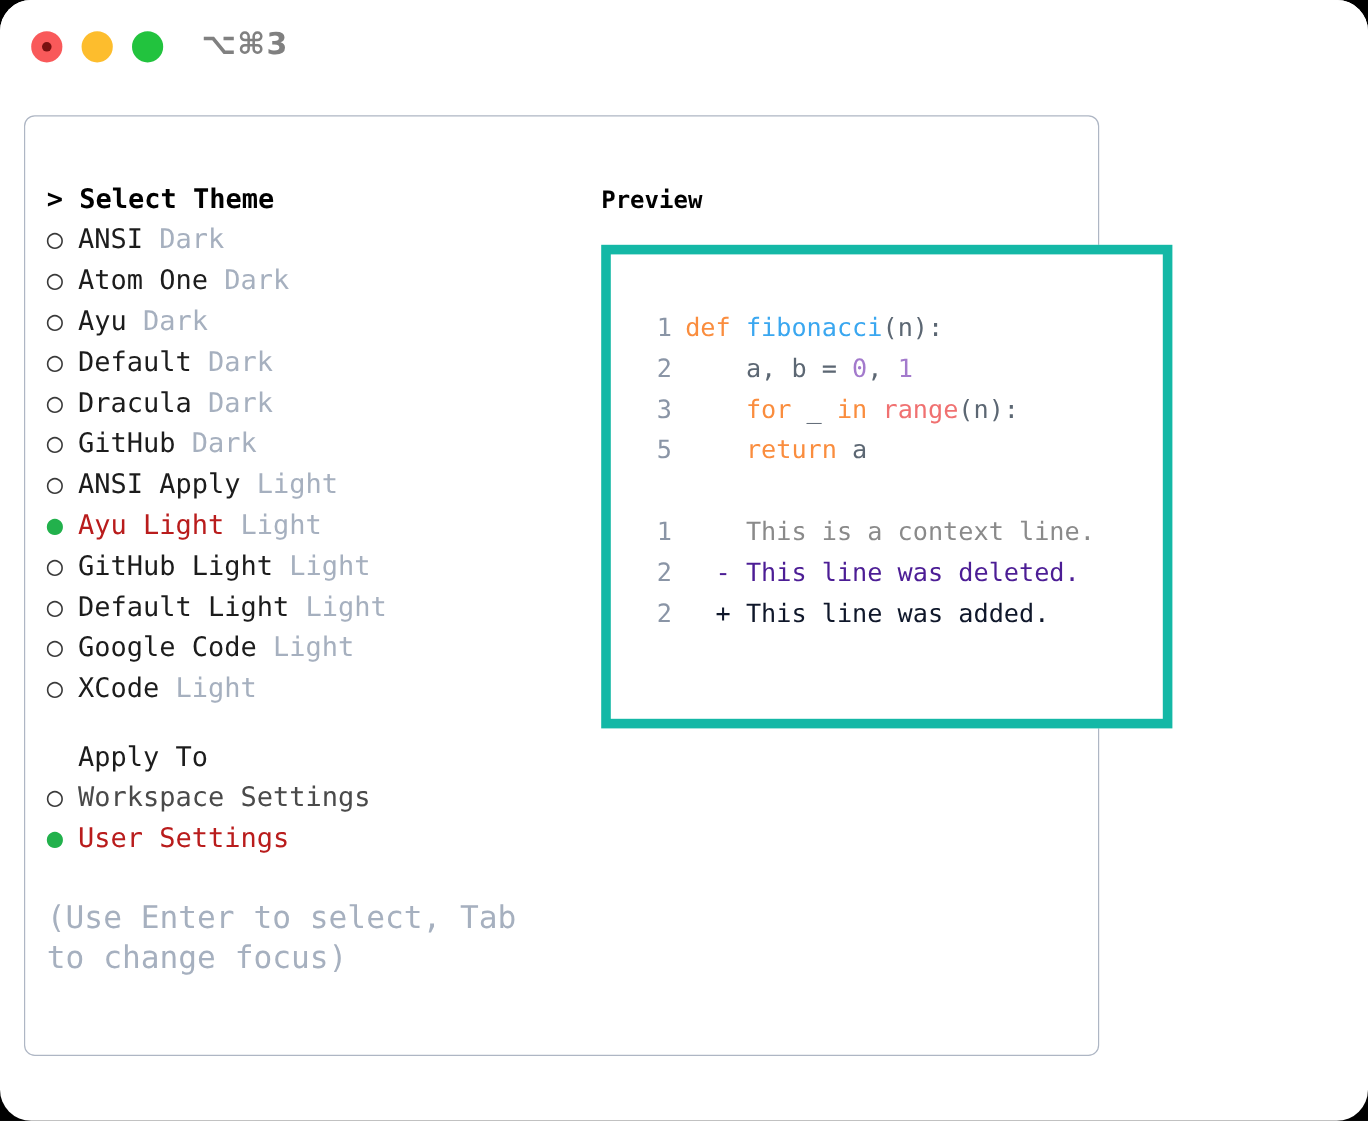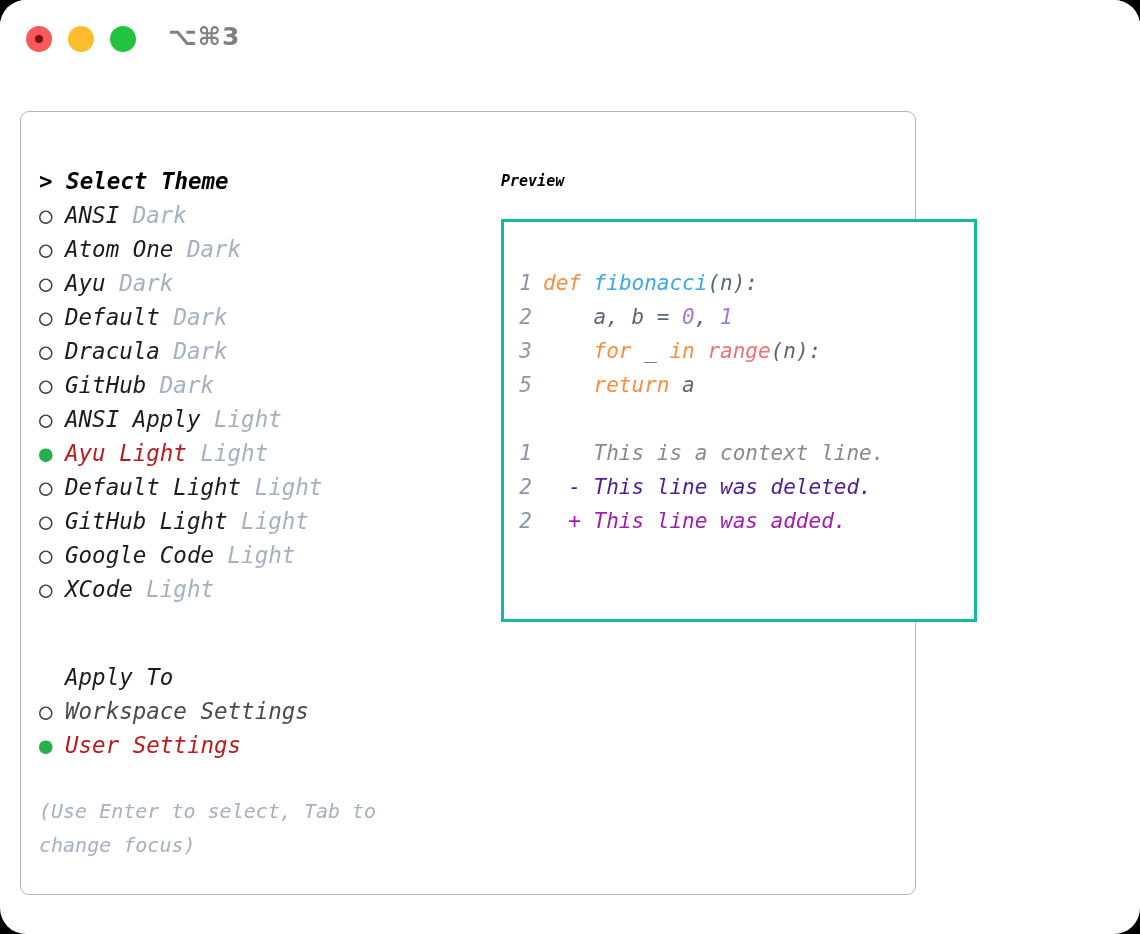--- a/index.html
+++ b/index.html
@@ -69,28 +69,27 @@
     font-weight: bold;
     color: #808080;
     letter-spacing: 1px;
     white-space: pre;
   }
 
   
   #card {
     position: absolute;
     left: 20px;
-    top: 111px;
+    top: 96px;
     width: 896px;
     height: 784px;
     box-sizing: border-box;
     border: 1.5px solid #aeb6c4;
     border-radius: 9px;
     background: #ffffff;
-    font-style: italic;
   }
 
   
   #left-pane {
     position: absolute;
     left: 18px;
     top: 52px;
     width: 440px;
   }
   .row {
@@ -110,59 +109,59 @@
     white-space: pre;
   }
   .marker.on  { color: #22b14c; }
   .marker.off { color: #3a3a3a; }
   .name-sel { color: #b91c1c; }
   .name     { color: #1c1c1c; margin-top: 10px; }
   .name-dim { color: #4a4a4a; }
   .variant  { color: #a6b0bf; margin-top: 41px; }
 
   #applyto {
-    margin-top: 54px;
+    margin-top: 23px;
   }
   .row.subheading {
     padding-left: 26px;
     color: #1c1c1c;
   }
 
   #hint {
     margin-top: 32px;
-    font-size: 20px;
+    font-size: 26px;
     line-height: 34px;
     color: #a6b0bf;
     width: 404px;
     white-space: pre-wrap;
     word-break: break-word;
   }
 
   
   #right-pane {
     position: absolute;
     left: 480px;
     top: 52px;
     width: 480px;
   }
   #preview-title {
-    font-size: 15px;
+    font-size: 20px;
     font-weight: bold;
     color: #000000;
     line-height: 34px;
     white-space: pre;
   }
   #preview-box {
     margin-top: 21px;
     width: 476px;
     height: 403px;
     box-sizing: border-box;
-    border: 3px solid #14b8a6;
-    background: #ffffff;
-    padding: 44px 0 0 6px;
+    border: 8px solid #14b8a6;
+    background: #ffffff;
+    padding: 44px 0 0 29px;
   }
   .code-line {
     font-size: 21px;
     line-height: 34px;
     white-space: pre;
     height: 34px;
   }
   .gutter {
     color: #8a95a6;
     display: inline-block;
@@ -173,21 +172,21 @@
   .kw      { color: #fa8d3e; }
   .fn      { color: #3aa7f0; }
   .punct   { color: #5c6773; }
   .ident   { color: #5c6773; }
   .num     { color: #a37acc; }
   .builtin { color: #f07171; }
 
   .diff-gap { height: 34px; }
   .diff-context { color: #8a8a8a; }
   .diff-del     { color: #4c1d95; }
-  .diff-add     { color: #a21caf; }
+  .diff-add     { color: #0f172a; }
 </style>
 </head>
 <body>
 
 <div id="window">
 
   <div id="titlebar">
     <div class="lights">
       <span class="light red"></span>
       <span class="light yellow"></span>
@@ -204,22 +203,22 @@
 
       <div id="theme-rows">
           <div class="row"><span class="marker off">○</span><span class="name">ANSI </span><span class="variant">Dark</span></div>
           <div class="row"><span class="marker off">○</span><span class="name">Atom One </span><span class="variant">Dark</span></div>
           <div class="row"><span class="marker off">○</span><span class="name">Ayu </span><span class="variant">Dark</span></div>
           <div class="row"><span class="marker off">○</span><span class="name">Default </span><span class="variant">Dark</span></div>
           <div class="row"><span class="marker off">○</span><span class="name">Dracula </span><span class="variant">Dark</span></div>
           <div class="row"><span class="marker off">○</span><span class="name">GitHub </span><span class="variant">Dark</span></div>
           <div class="row"><span class="marker off">○</span><span class="name">ANSI Apply </span><span class="variant">Light</span></div>
           <div class="row"><span class="marker on">●</span><span class="name-sel">Ayu Light </span><span class="variant">Light</span></div>
+          <div class="row"><span class="marker off">○</span><span class="name">GitHub Light </span><span class="variant">Light</span></div>
           <div class="row"><span class="marker off">○</span><span class="name">Default Light </span><span class="variant">Light</span></div>
-          <div class="row"><span class="marker off">○</span><span class="name">GitHub Light </span><span class="variant">Light</span></div>
           <div class="row"><span class="marker off">○</span><span class="name">Google Code </span><span class="variant">Light</span></div>
           <div class="row"><span class="marker off">○</span><span class="name">XCode </span><span class="variant">Light</span></div>
         </div>
 
       <div id="applyto">
         <div class="row subheading">Apply To</div>
         <div id="applyto-rows">
             <div class="row"><span class="marker off">○</span><span class="name-dim">Workspace Settings</span></div>
             <div class="row"><span class="marker on">●</span><span class="name-sel">User Settings</span></div>
           </div>

